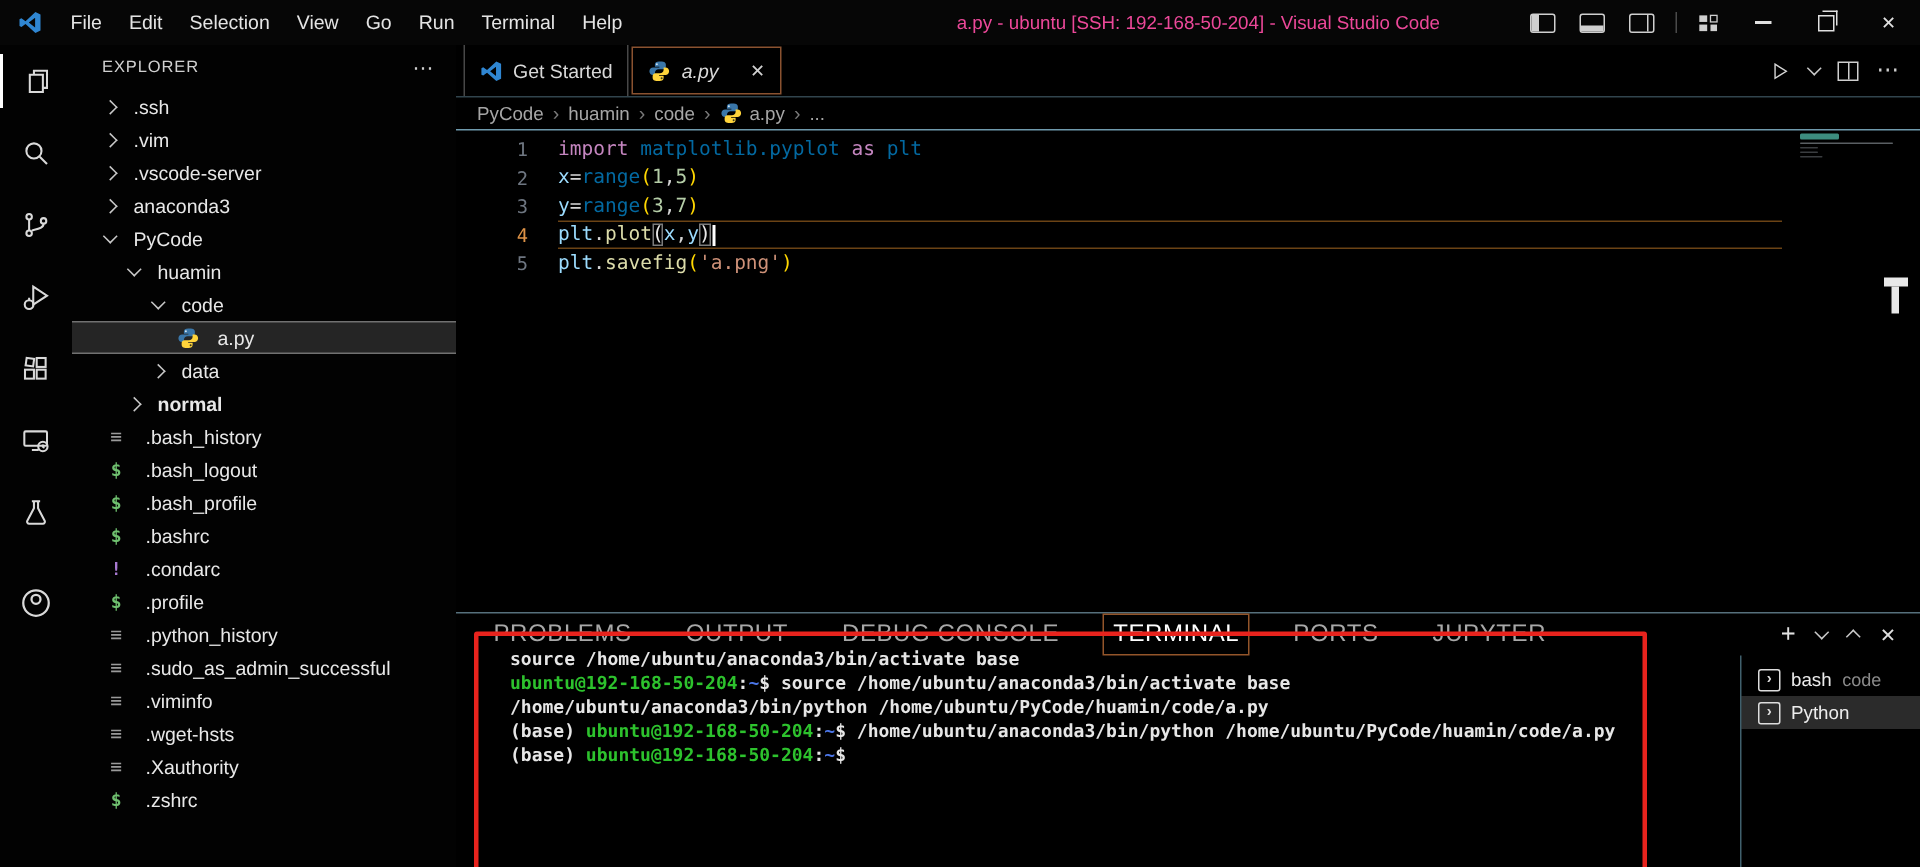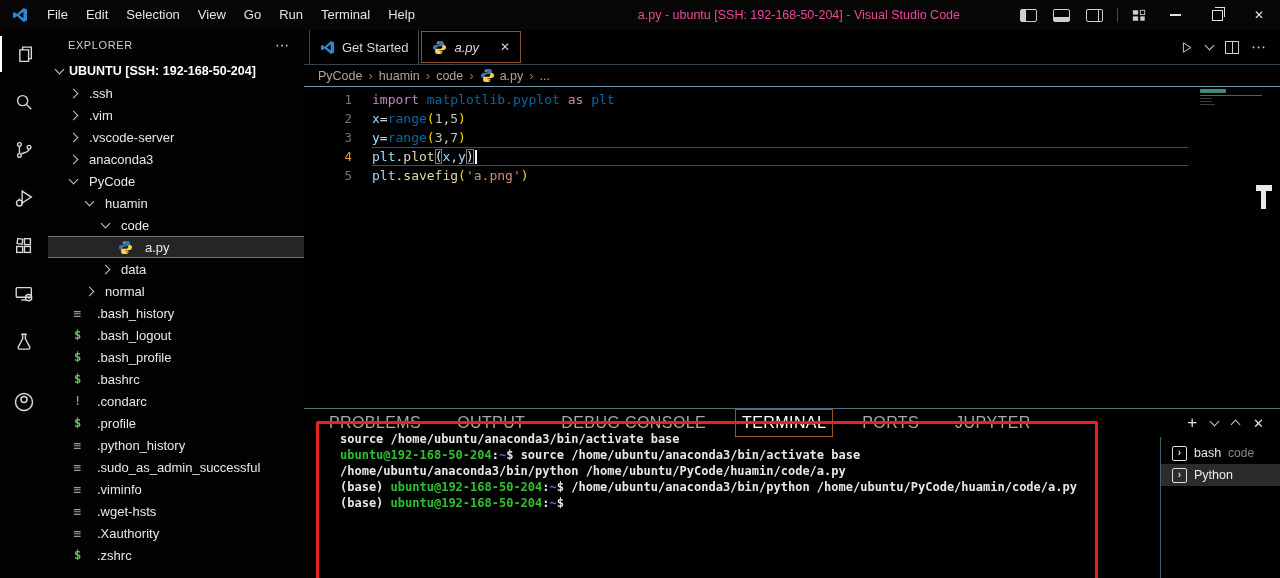--- a/index.html
+++ b/index.html
@@ -209,24 +209,20 @@
         <circle cx="12" cy="9.5" r="3"></circle>
       </svg>
   </div>
 </div>
 
 <div id="sidebar" class="abs">
   <div id="sidebar-header">
     <span id="explorer-title">EXPLORER</span>
     <span id="explorer-more">⋯</span>
   </div>
-  <div id="root-row">
-    <span class="chev down"></span>
-    <span>UBUNTU [SSH: 192-168-50-204]</span>
-  </div>
   <div id="file-tree">
       <div class="tree-row" style="padding-left: 22px;">
         <span class="chev right"></span>
         <span class="tree-label">.ssh</span>
       </div>
       <div class="tree-row" style="padding-left: 22px;">
         <span class="chev right"></span>
         <span class="tree-label">.vim</span>
       </div>
       <div class="tree-row" style="padding-left: 22px;">
@@ -257,21 +253,21 @@
             <path fill="#ffd43b" d="M8.1 15c1.9 0 3-.9 3-2.2v-1.6H7.9v-.6h4.5c1.4 0 2.6-1 2.6-2.6s-1.1-2.6-2.5-2.6h-1.4v1.5c0 1.4-1.2 2.5-2.6 2.5H5.3c-1.1 0-2 .9-2 2v1.4C3.3 14.1 4.6 15 6.2 15z"></path>
             <circle cx="9.7" cy="13" r=".7" fill="#3a3a1e"></circle>
           </svg>
         </span>
         <span class="tree-label">a.py</span>
       </div>
       <div class="tree-row" style="padding-left: 54px;">
         <span class="chev right"></span>
         <span class="tree-label">data</span>
       </div>
-      <div class="tree-row" style="padding-left: 38px;">
+      <div class="tree-row" style="padding-left: 38px; font-weight: bold;">
         <span class="chev right"></span>
         <span class="tree-label">normal</span>
       </div>
       <div class="tree-row" style="padding-left: 22px;">
         <span class="fi fi-lines">≡</span>
         <span class="tree-label">.bash_history</span>
       </div>
       <div class="tree-row" style="padding-left: 22px;">
         <span class="fi fi-shell">$</span>
         <span class="tree-label">.bash_logout</span>

